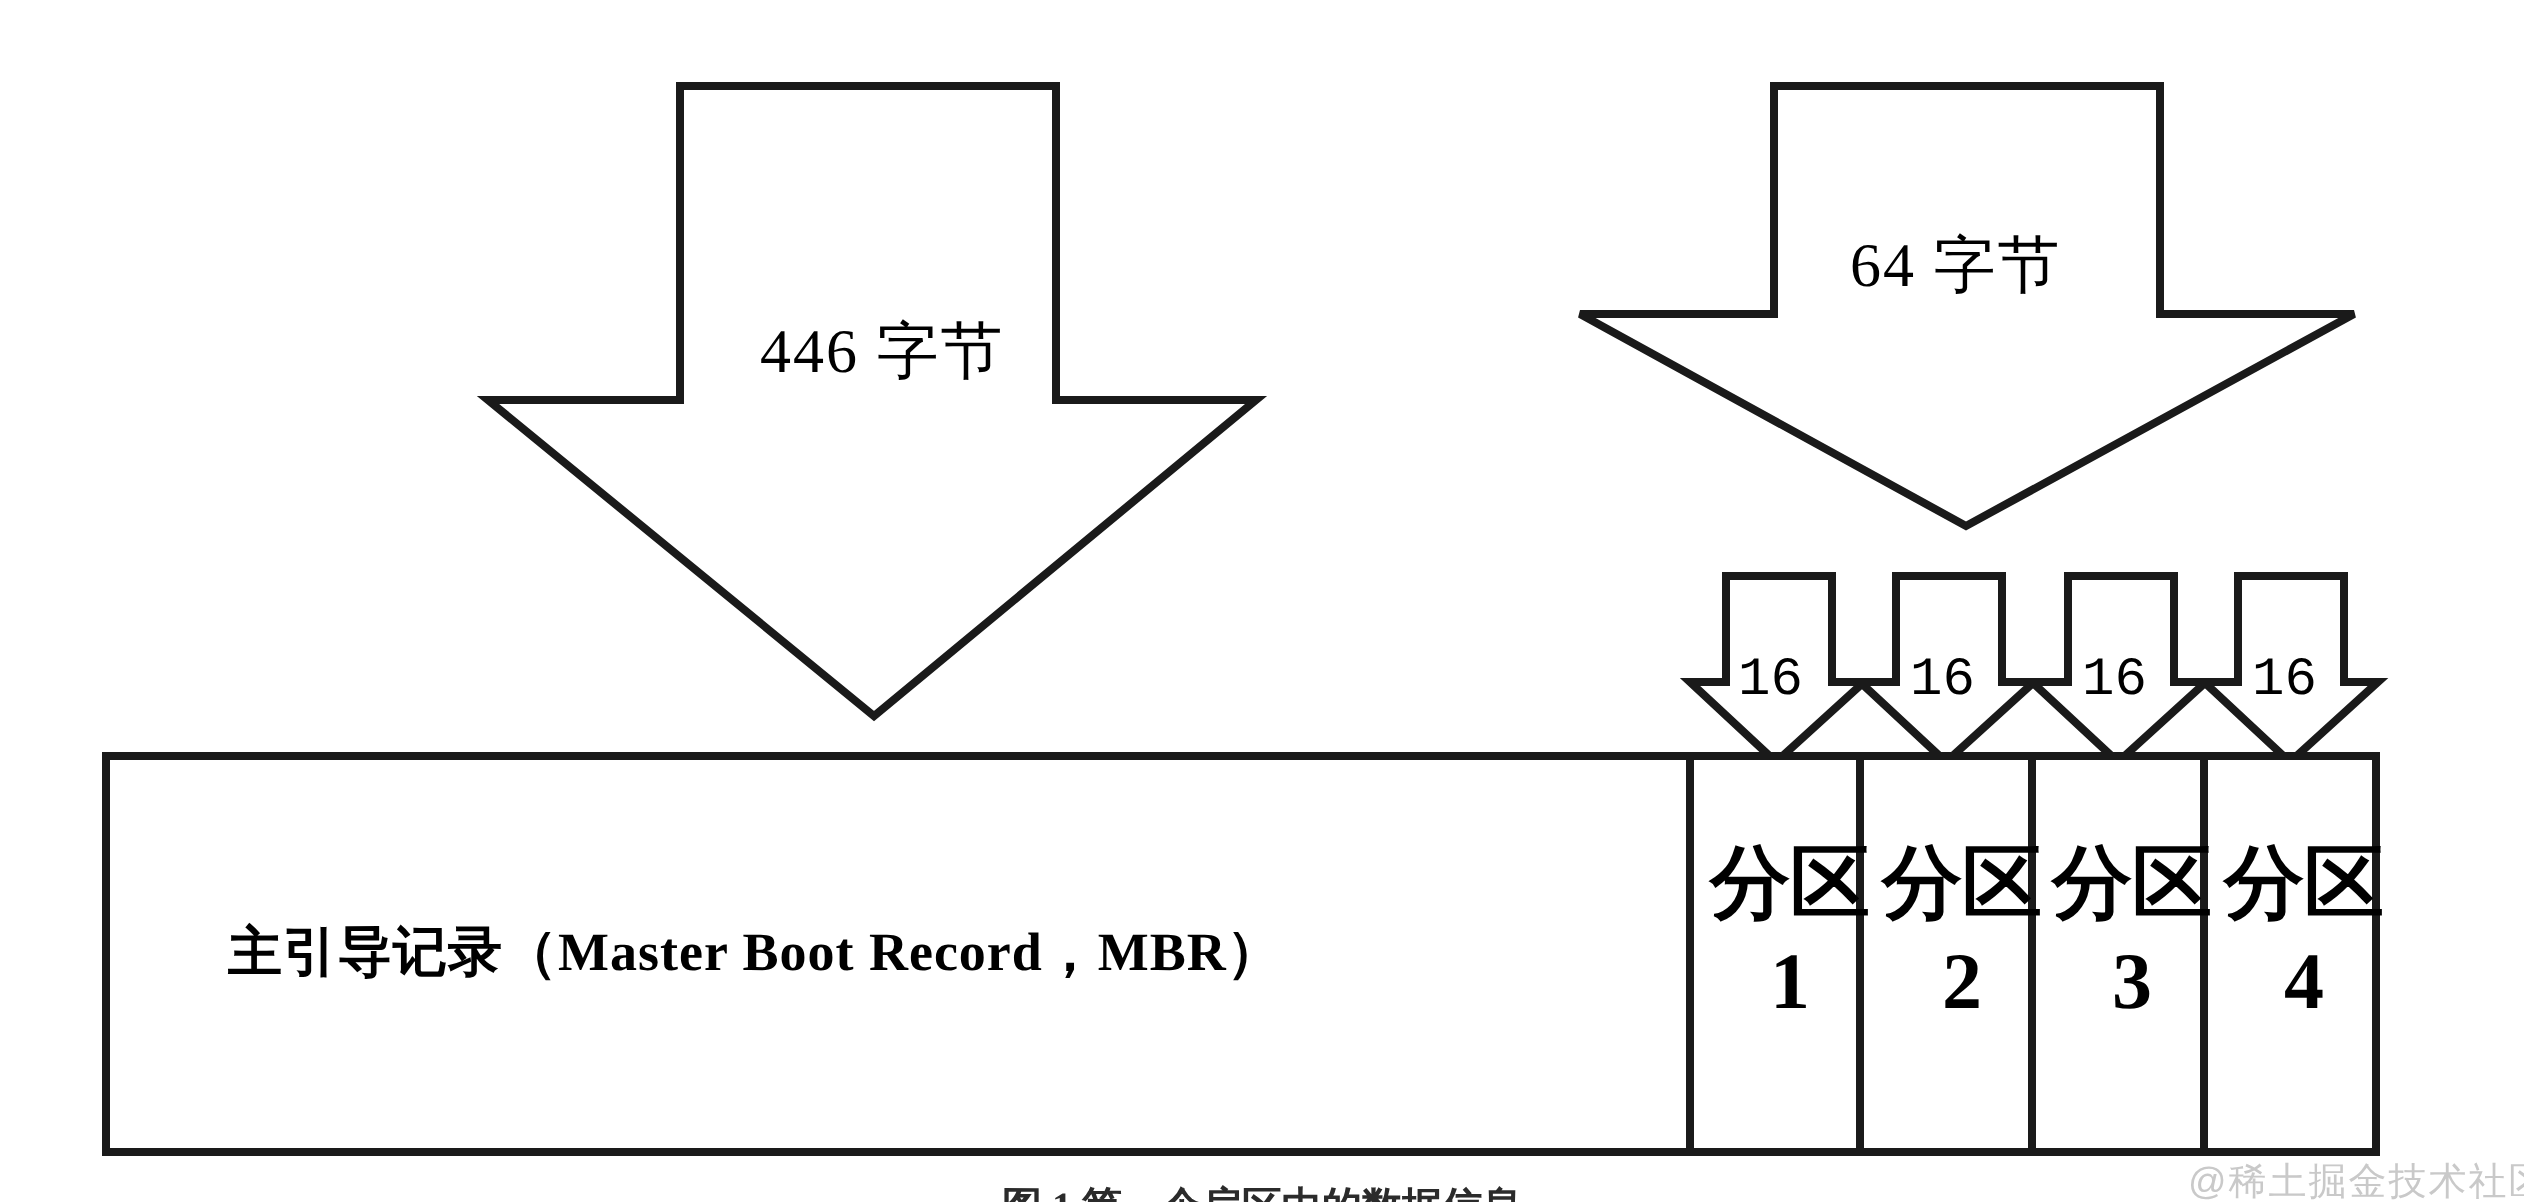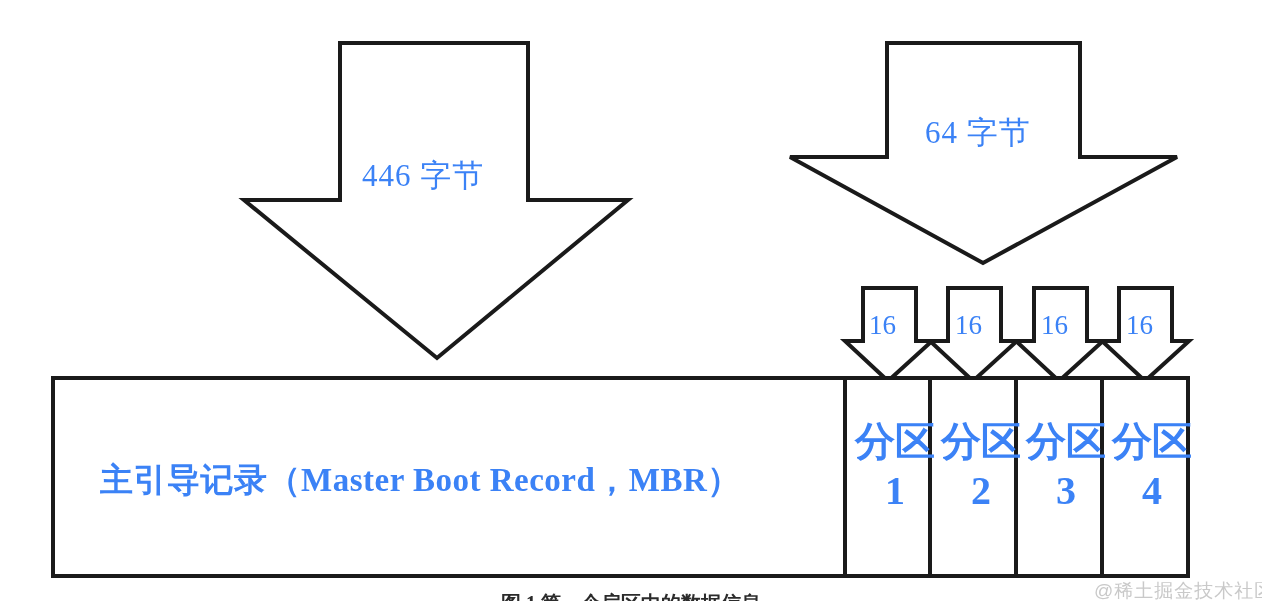--- a/index.html
+++ b/index.html
@@ -22,38 +22,40 @@
   }
   #diagram-svg {
     position: absolute;
     left: 0;
     top: 0;
     width: 1262px;
     height: 601px;
   }
   .label {
     position: absolute;
-    color: #3b82f6;
+    color: #000000;
     white-space: pre;
     user-select: none;
   }
   .arrow-label-big {
     font-size: 31px;
     letter-spacing: 1px;
     font-family: "Liberation Serif", "DejaVu Serif", serif;
   }
   .arrow-label-small {
     font-size: 27px;
-    font-family: Liberation Serif, serif;
+    font-family: Liberation Mono, monospace;
+    margin-top: 16px;
   }
   .mbr-label {
-    font-size: 33px;
+    font-size: 27px;
     letter-spacing: 0.5px;
     font-weight: 600;
     font-family: "Liberation Serif", "DejaVu Serif", serif;
+    margin-left: 14px;
   }
   .partition-label {
     font-size: 40px;
     font-weight: 600;
     text-align: center;
     line-height: 1.22;
     font-family: "Liberation Serif", "DejaVu Serif", serif;
   }
   .watermark {
     font-size: 19px;
@@ -89,21 +91,21 @@
     <polygon points="1119,288 1172,288 1172,341 1189,341 1145,381 1102,341 1119,341" fill="#ffffff" stroke="#1a1a1a" stroke-width="4" stroke-linejoin="miter"></polygon>
 
     <rect x="53" y="378" width="1135" height="198" fill="#ffffff" stroke="#1a1a1a" stroke-width="4"></rect>
 
     <line x1="845" y1="378" x2="845" y2="576" stroke="#1a1a1a" stroke-width="4"></line>
     <line x1="930" y1="378" x2="930" y2="576" stroke="#1a1a1a" stroke-width="4"></line>
     <line x1="1016" y1="378" x2="1016" y2="576" stroke="#1a1a1a" stroke-width="4"></line>
     <line x1="1102" y1="378" x2="1102" y2="576" stroke="#1a1a1a" stroke-width="4"></line>
   </svg>
 
-  <div class="label arrow-label-big" style="left:362px; top:155px;">446 字节</div>
+  <div class="label arrow-label-big" style="left:380px; top:155px;">446 字节</div>
 
   <div class="label arrow-label-big" style="left:925px; top:112px;">64 字节</div>
 
   <div class="label arrow-label-small" style="left:869px; top:310px;">16</div>
 
   <div class="label arrow-label-small" style="left:955px; top:310px;">16</div>
 
   <div class="label arrow-label-small" style="left:1041px; top:310px;">16</div>
 
   <div class="label arrow-label-small" style="left:1126px; top:310px;">16</div>

